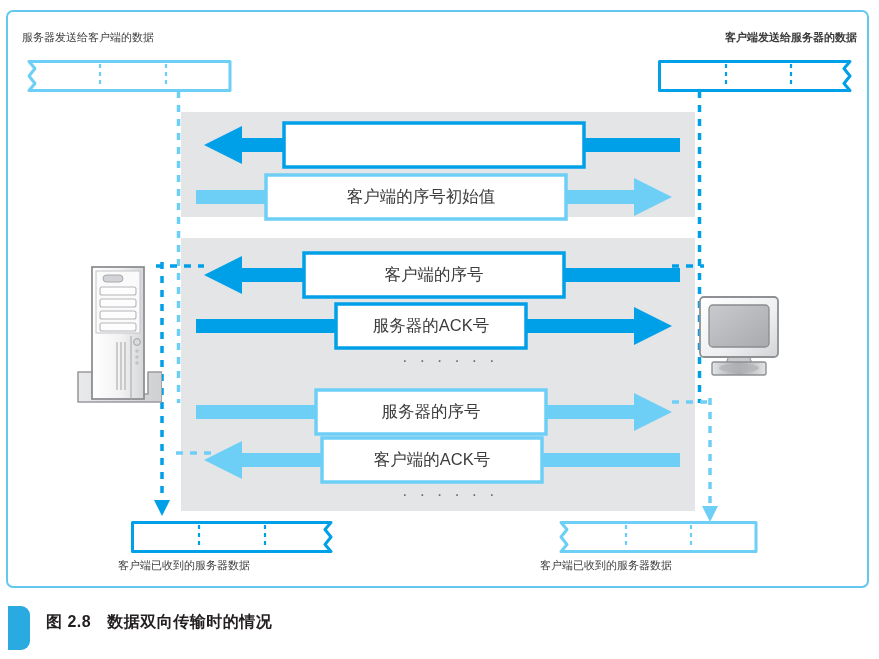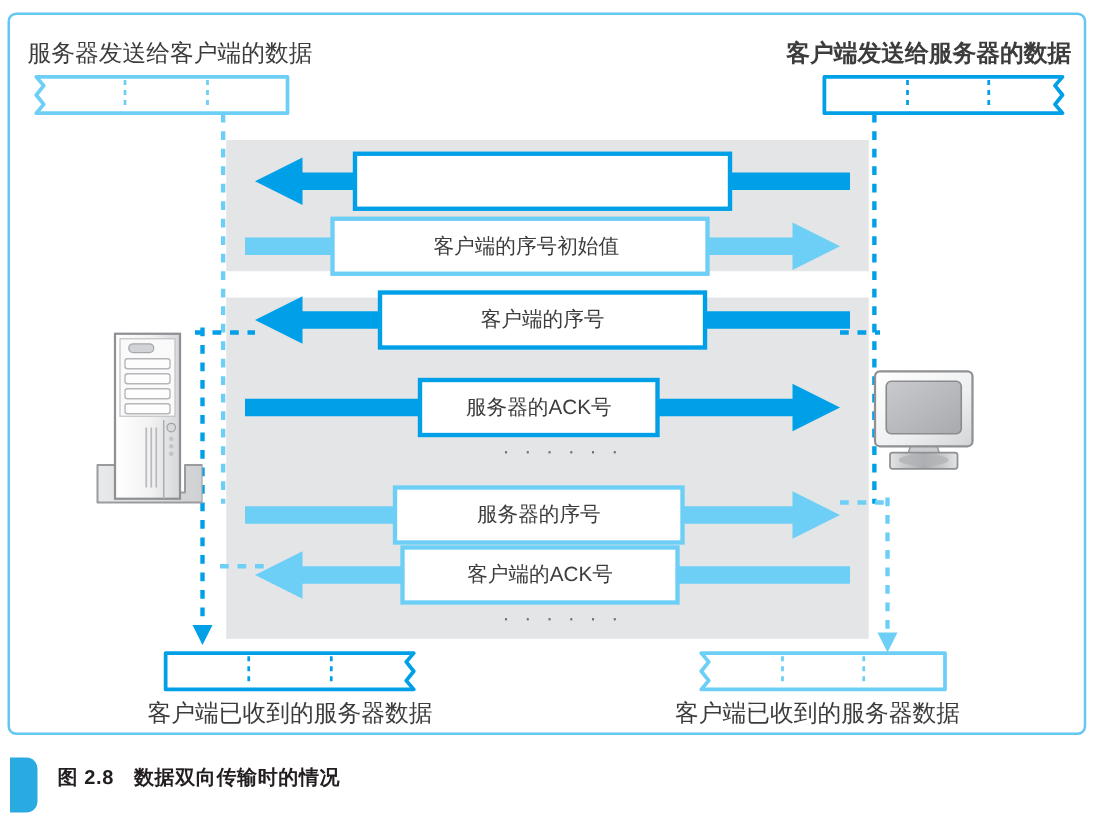--- a/index.html
+++ b/index.html
@@ -25,21 +25,21 @@
     background:#29ABE2;border-radius:0 9px 9px 0;
   }
   #caption-text{
     position:absolute;left:38px;top:8px;
     font-size:16px;font-weight:bold;color:#231f20;letter-spacing:.5px;
     white-space:nowrap;
   }
   #caption-text .cap-num{margin-right:16px;}
 
   
-  .field-label{position:absolute;font-size:19px;color:#3c3c3c;white-space:nowrap;}
+  .field-label{position:absolute;font-size:11px;color:#3c3c3c;white-space:nowrap;}
   #label-server-sends{left:22px;top:30px;}
   #label-client-sends{right:22px;top:30px;font-weight:bold;}
   #label-server-received{left:118px;top:558px;}
   #label-client-received{left:540px;top:558px;}
 
   
   .ribbon{position:absolute;}
   .ribbon svg{display:block;overflow:visible;}
 
   
@@ -173,21 +173,21 @@
 </div>
 
 <div class="arrow-row" style="left:196px;top:173px;width:484px;">
   <svg width="484" height="48" viewBox="0 0 484 48">
     <path d="M0,17 L438,17 L438,5 L476,24 L438,43 L438,31 L0,31 Z" fill="#6DCFF6"></path>
     <rect x="70" y="2" width="300" height="44" fill="#ffffff" stroke="#6DCFF6" stroke-width="3.5"></rect>
   </svg>
   <div class="arrow-label" style="left:225px;">客户端的序号初始值</div>
 </div>
 
-<div class="arrow-row" style="left:196px;top:232px;width:484px;">
+<div class="arrow-row" style="left:196px;top:251px;width:484px;">
   <svg width="484" height="48" viewBox="0 0 484 48">
     <path d="M8,24 L46,5 L46,17 L484,17 L484,31 L46,31 L46,43 Z" fill="#00A0E9"></path>
     <rect x="108" y="2" width="260" height="44" fill="#ffffff" stroke="#00A0E9" stroke-width="3.5"></rect>
   </svg>
   <div class="arrow-label" style="left:238px;">客户端的序号</div>
 </div>
 
 <div class="arrow-row" style="left:196px;top:302px;width:484px;">
   <svg width="484" height="48" viewBox="0 0 484 48">
     <path d="M0,17 L438,17 L438,5 L476,24 L438,43 L438,31 L0,31 Z" fill="#00A0E9"></path>

